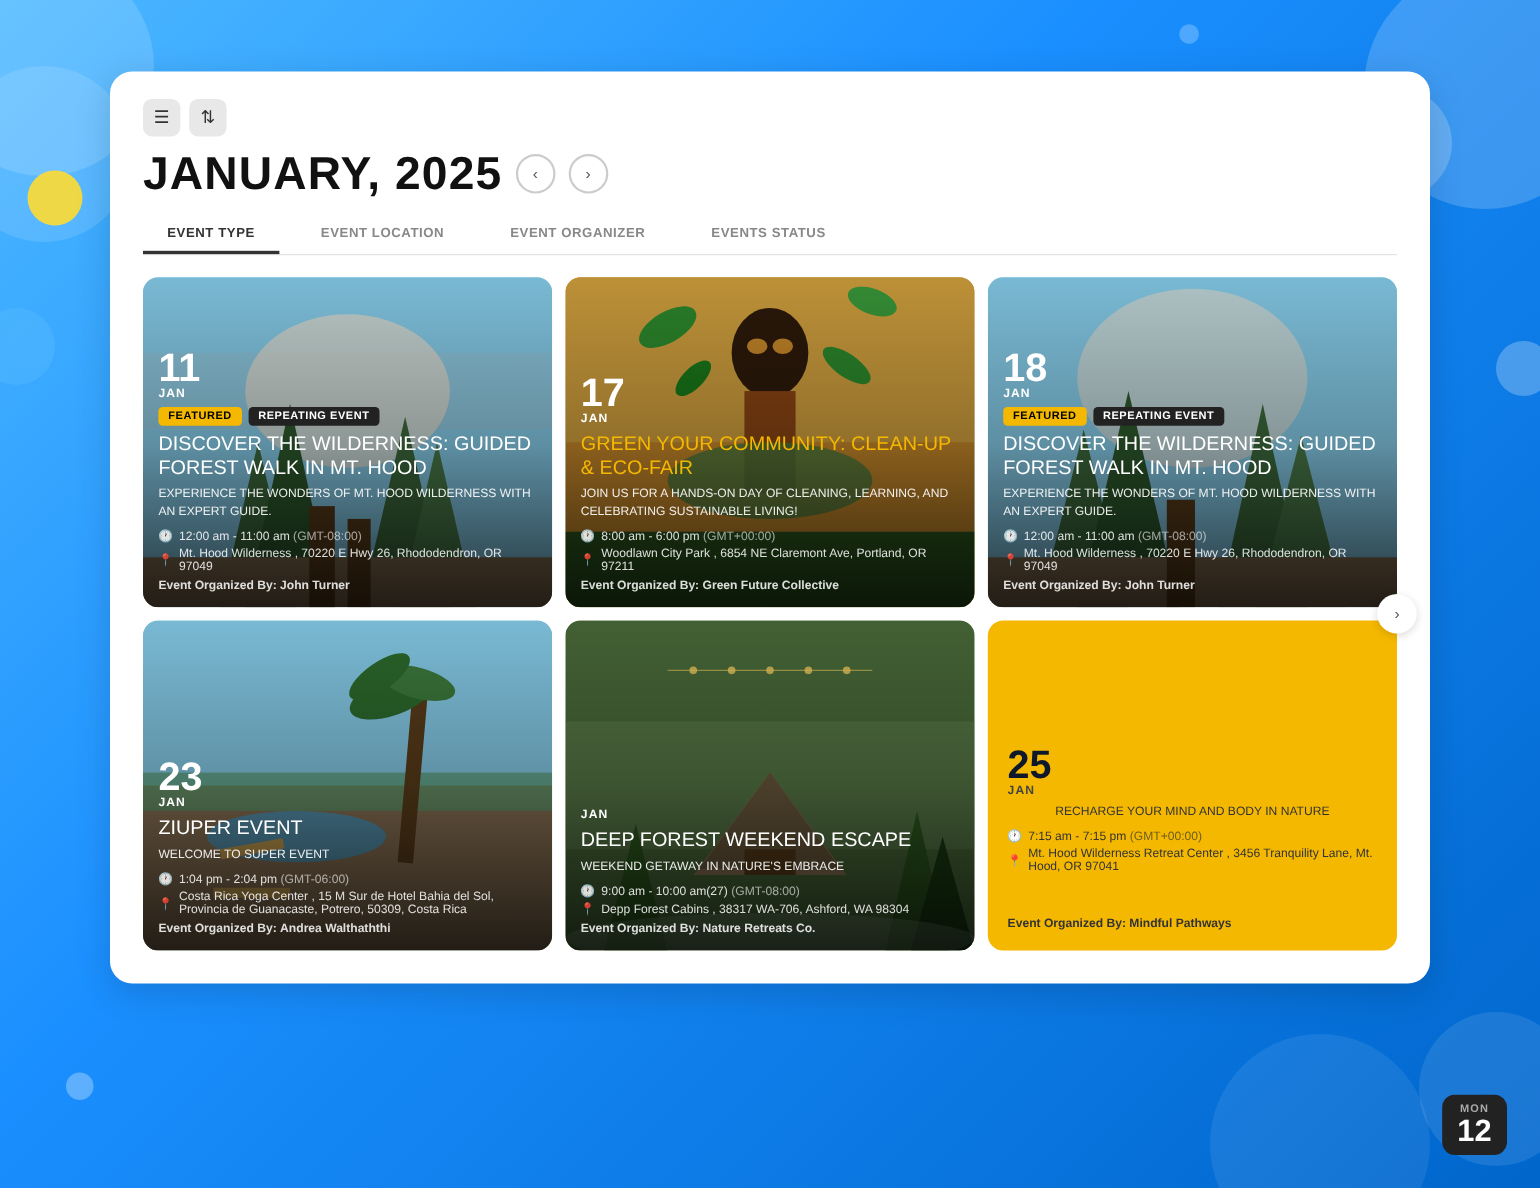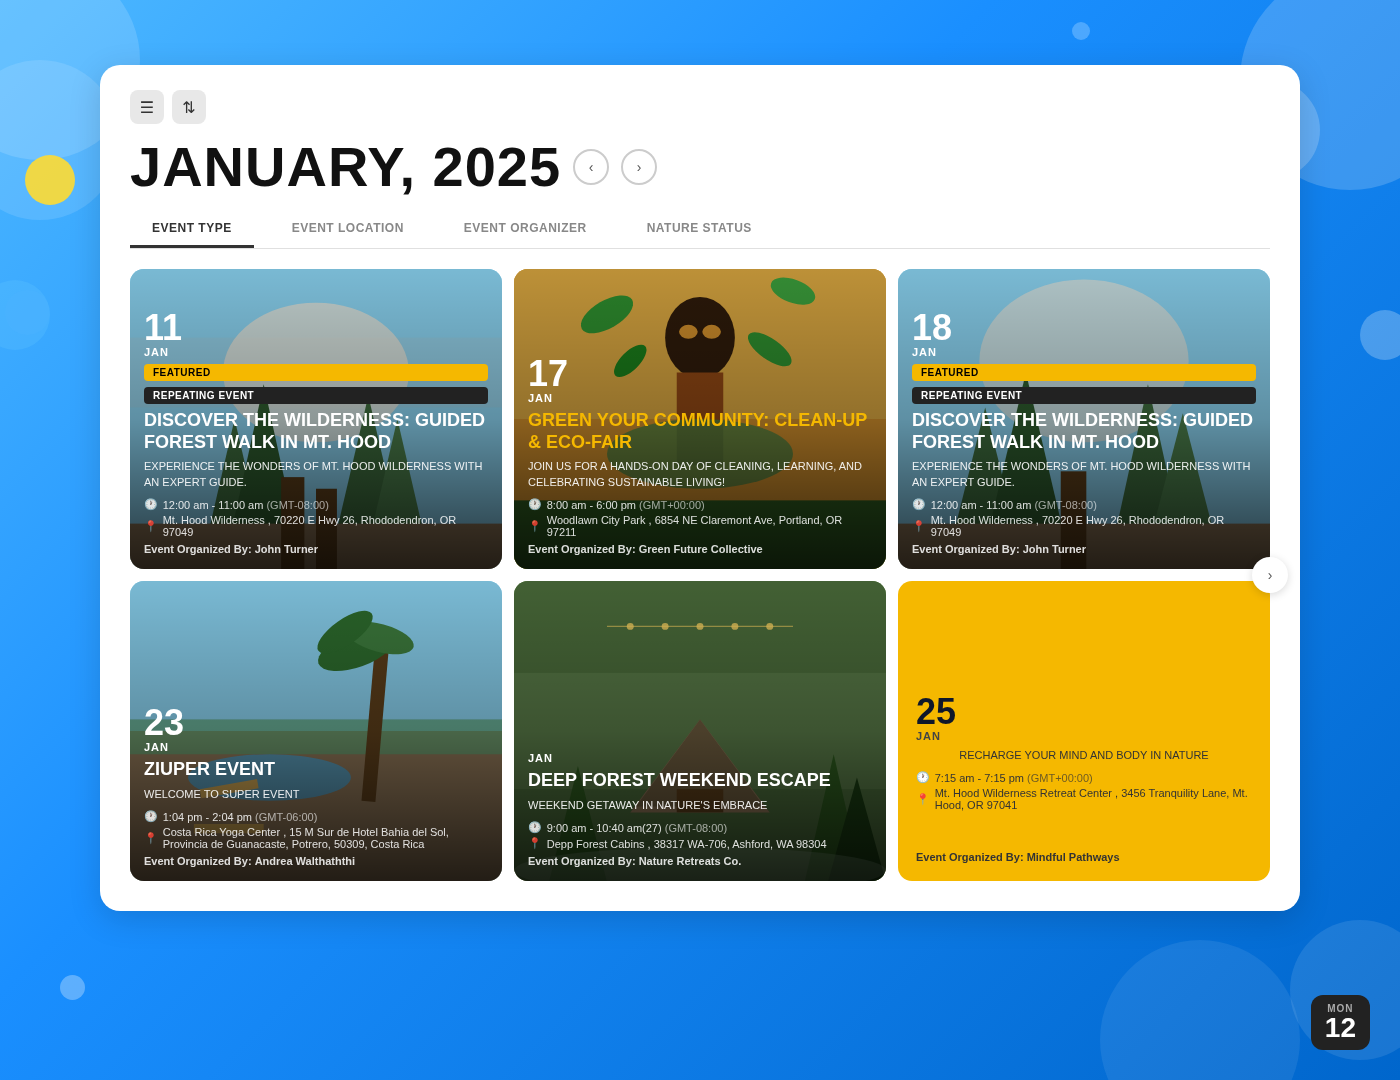--- a/index.html
+++ b/index.html
@@ -66,21 +66,21 @@
     }
 
     .month-header {
       display: flex;
       align-items: center;
       gap: 12px;
       margin-bottom: 12px;
     }
 
     .month-title {
-      font-size: 56px;
+      font-size: 42px;
       font-weight: 900;
       color: #111;
       letter-spacing: 1px;
     }
 
     .nav-btn {
       width: 36px;
       height: 36px;
       border-radius: 50%;
       border: 2px solid #ccc;
@@ -191,37 +191,36 @@
       font-weight: 700;
       color: #fff;
       letter-spacing: 1px;
       margin-bottom: 6px;
     }
 
     .badge-row {
       display: flex;
       gap: 6px;
       margin-bottom: 6px;
-      flex-direction: column;
     }
 
     .badge {
       padding: 3px 9px;
       border-radius: 4px;
       font-size: 10px;
       font-weight: 700;
       letter-spacing: 0.5px;
     }
 
     .badge-featured { background: #f5b800; color: #000; }
     .badge-repeating { background: #222; color: #fff; }
 
     .event-title {
       font-size: 18px;
-      font-weight: 700;
+      font-weight: 400;
       color: #fff;
       line-height: 1.2;
       text-transform: uppercase;
       margin-bottom: 6px;
     }
 
     .event-title-yellow {
       color: #f5b800;
     }
 
@@ -356,21 +355,21 @@
     </button>
     <button class="nav-btn">
       <span>›</span>
     </button>
   </div>
 
   <div class="filter-tabs">
     <button class="filter-tab active">EVENT TYPE</button>
     <button class="filter-tab">EVENT LOCATION</button>
     <button class="filter-tab">EVENT ORGANIZER</button>
-    <button class="filter-tab">NATURE STATUS</button>
+    <button class="filter-tab">EVENTS STATUS</button>
   </div>
 
   <div class="events-grid" style="position:relative;">
 
     <div class="event-card">
       <div class="event-card-bg bg-forest">
         
         <svg width="100%" height="100%" viewBox="0 0 320 300" preserveAspectRatio="xMidYMid slice" xmlns="http://www.w3.org/2000/svg">
           <rect width="320" height="300" fill="#87CEEB"></rect>
           <rect y="80" width="320" height="60" fill="#98c5d8" opacity="0.5"></rect>
@@ -548,21 +547,21 @@
           <circle cx="220" cy="60" r="3" fill="#f5d060" opacity="0.8"></circle>
         </svg>
       </div>
       <div class="event-card-overlay"></div>
       <div class="event-card-content">
         <div class="event-date-month">JAN</div>
         <div class="event-title">DEEP FOREST WEEKEND ESCAPE</div>
         <div class="event-desc">WEEKEND GETAWAY IN NATURE'S EMBRACE</div>
         <div class="event-meta">
           <span class="event-meta-icon">🕐</span>
-          <span><span>9:00 am - 10:40 am</span><span>(27)</span> <span style="opacity:0.7">(GMT-08:00)</span></span>
+          <span><span>9:00 am - 10:00 am</span><span>(27)</span> <span style="opacity:0.7">(GMT-08:00)</span></span>
         </div>
         <div class="event-meta">
           <span class="event-meta-icon">📍</span>
           <span>Depp Forest Cabins , 38317 WA-706, Ashford, WA 98304</span>
         </div>
         <div class="event-organizer">
           <span>Event Organized By:</span> <span>Nature Retreats Co.</span>
         </div>
       </div>
     </div>

